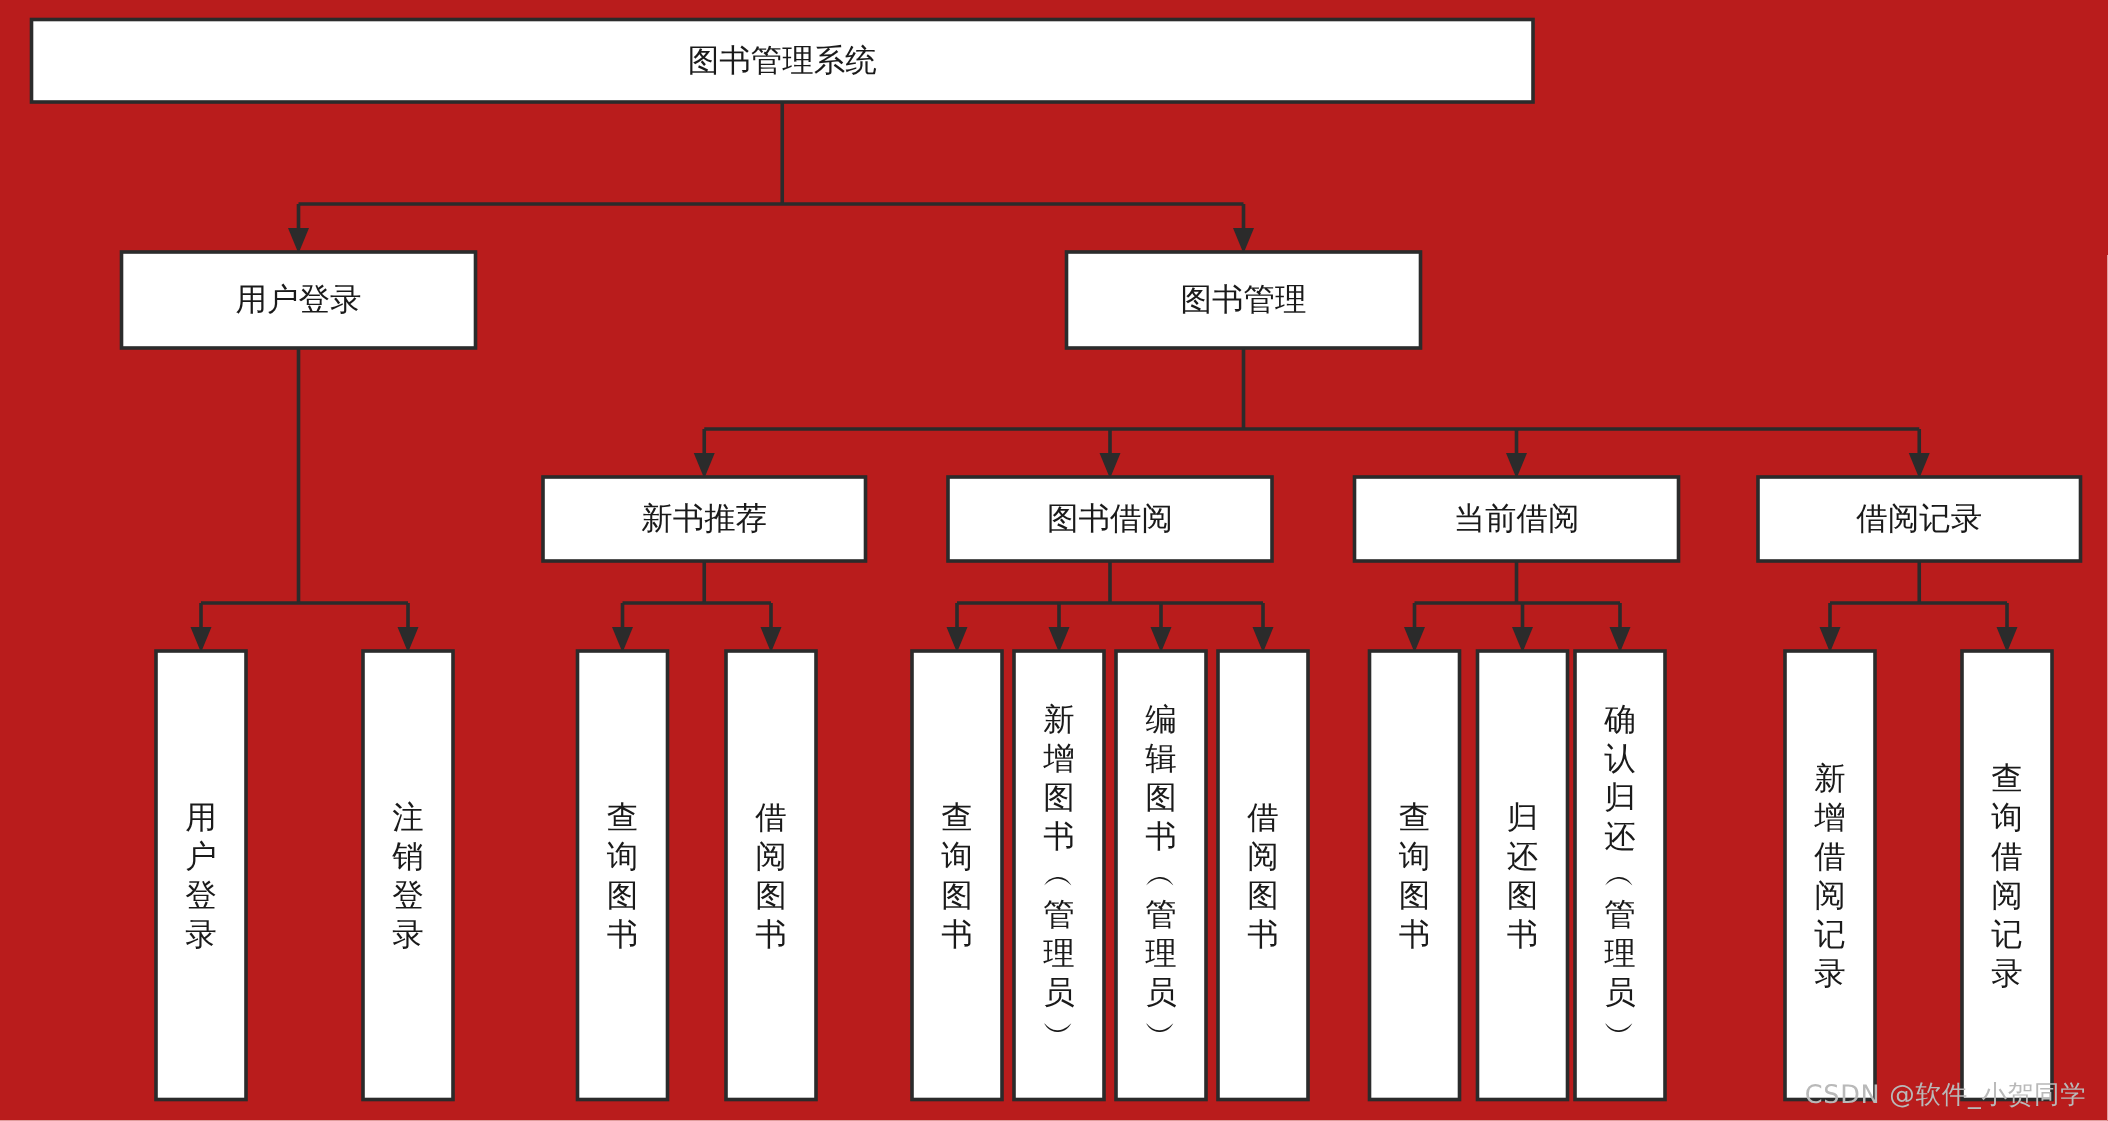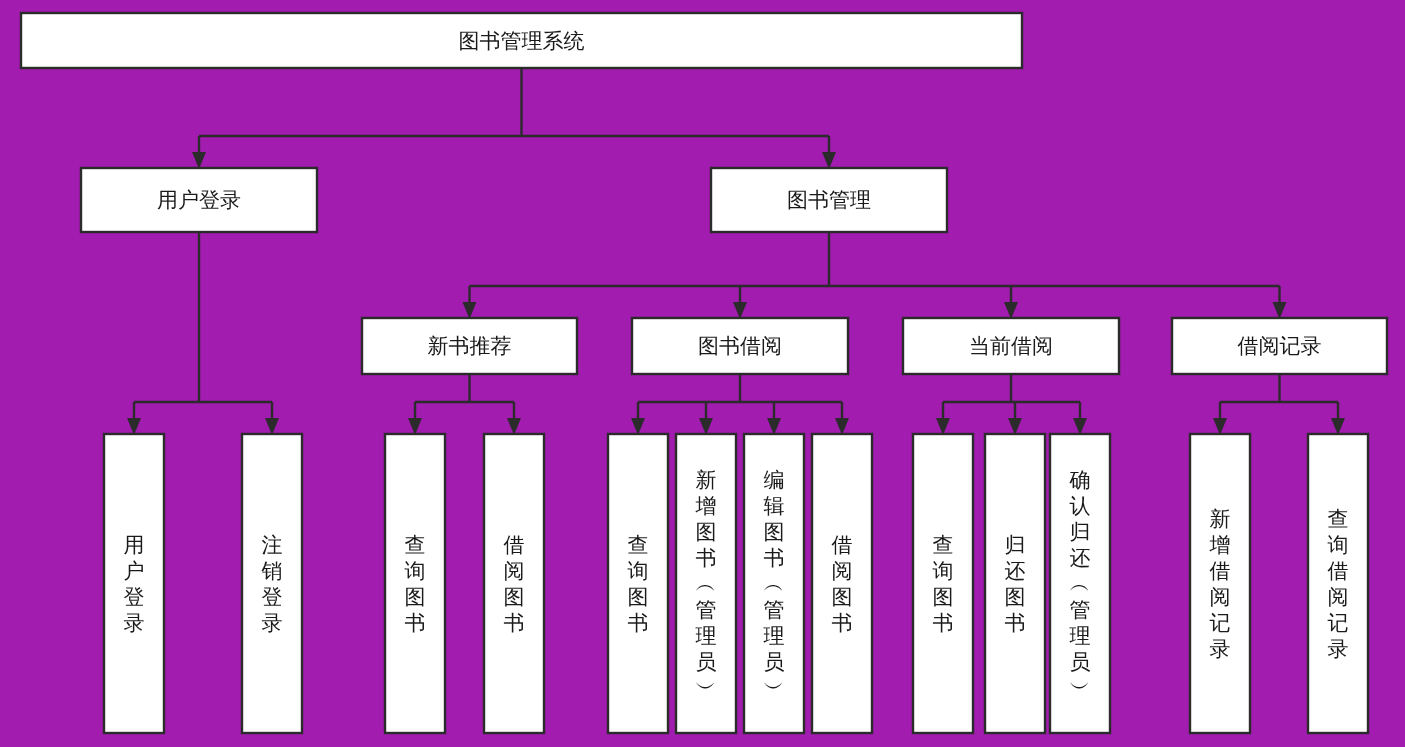--- a/index.html
+++ b/index.html
@@ -7,21 +7,21 @@
     padding: 0;
     background: #ffffff;
   }
   body {
     font-family: "DejaVu Sans", "Liberation Sans", sans-serif;
   }
   #diagram-root {
     position: relative;
     width: 1405px;
     height: 747px;
-    background: #a21caf;
+    background: #b91c1c;
     overflow: hidden;
   }
   svg#tree-svg {
     position: absolute;
     left: 0;
     top: 0;
     width: 1405px;
     height: 747px;
   }
   .node-box {
@@ -200,14 +200,15 @@
           <rect x="1190" y="434" width="60" height="299" class="node-box"></rect>
           <text x="1220" y="525.78" class="node-label-v"><tspan x="1220" dy="0">新</tspan><tspan x="1220" dy="26">增</tspan><tspan x="1220" dy="26">借</tspan><tspan x="1220" dy="26">阅</tspan><tspan x="1220" dy="26">记</tspan><tspan x="1220" dy="26">录</tspan></text>
         </g>
         <g>
           <rect x="1308" y="434" width="60" height="299" class="node-box"></rect>
           <text x="1338" y="525.78" class="node-label-v"><tspan x="1338" dy="0">查</tspan><tspan x="1338" dy="26">询</tspan><tspan x="1338" dy="26">借</tspan><tspan x="1338" dy="26">阅</tspan><tspan x="1338" dy="26">记</tspan><tspan x="1338" dy="26">录</tspan></text>
         </g>
       </g>
     </svg>
 
+  <div class="watermark-text">CSDN @软件_小贺同学</div>
 
 </div>
 
 </body></html>

